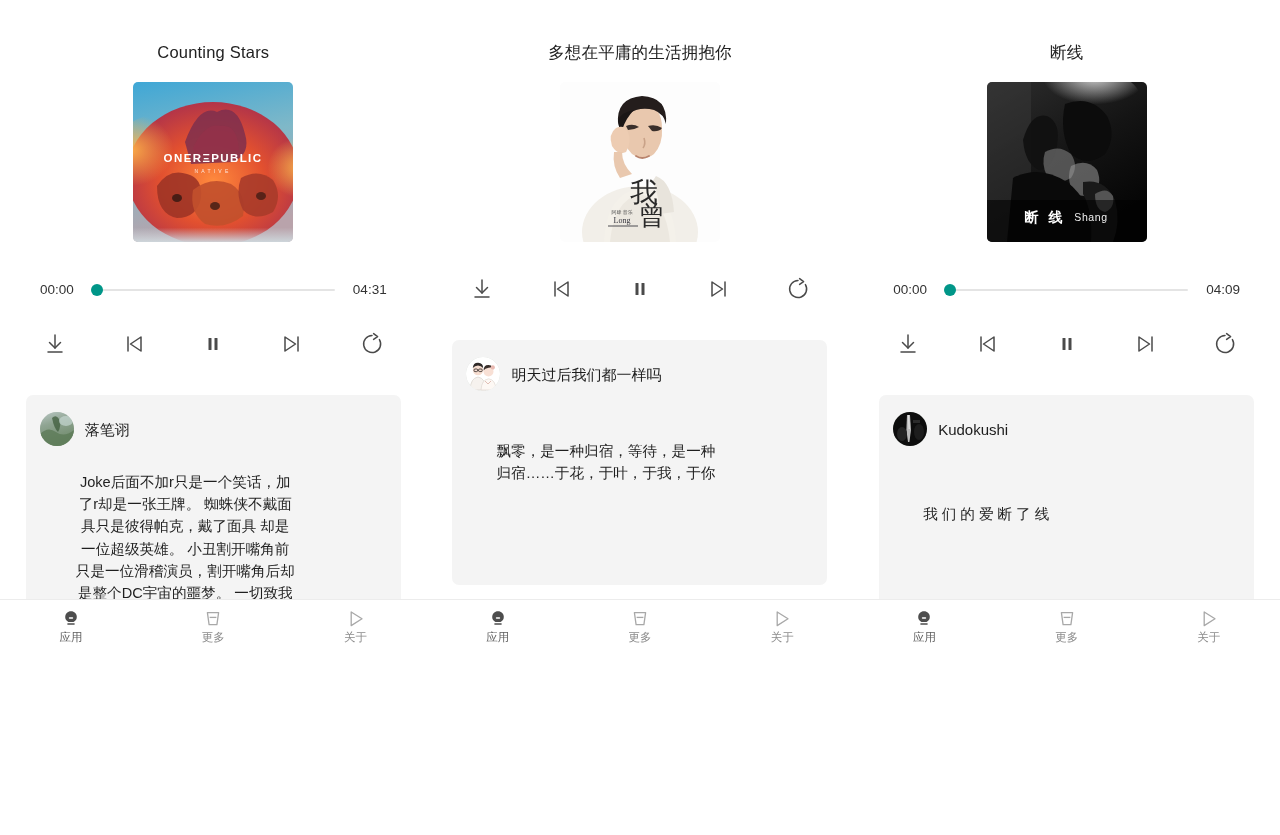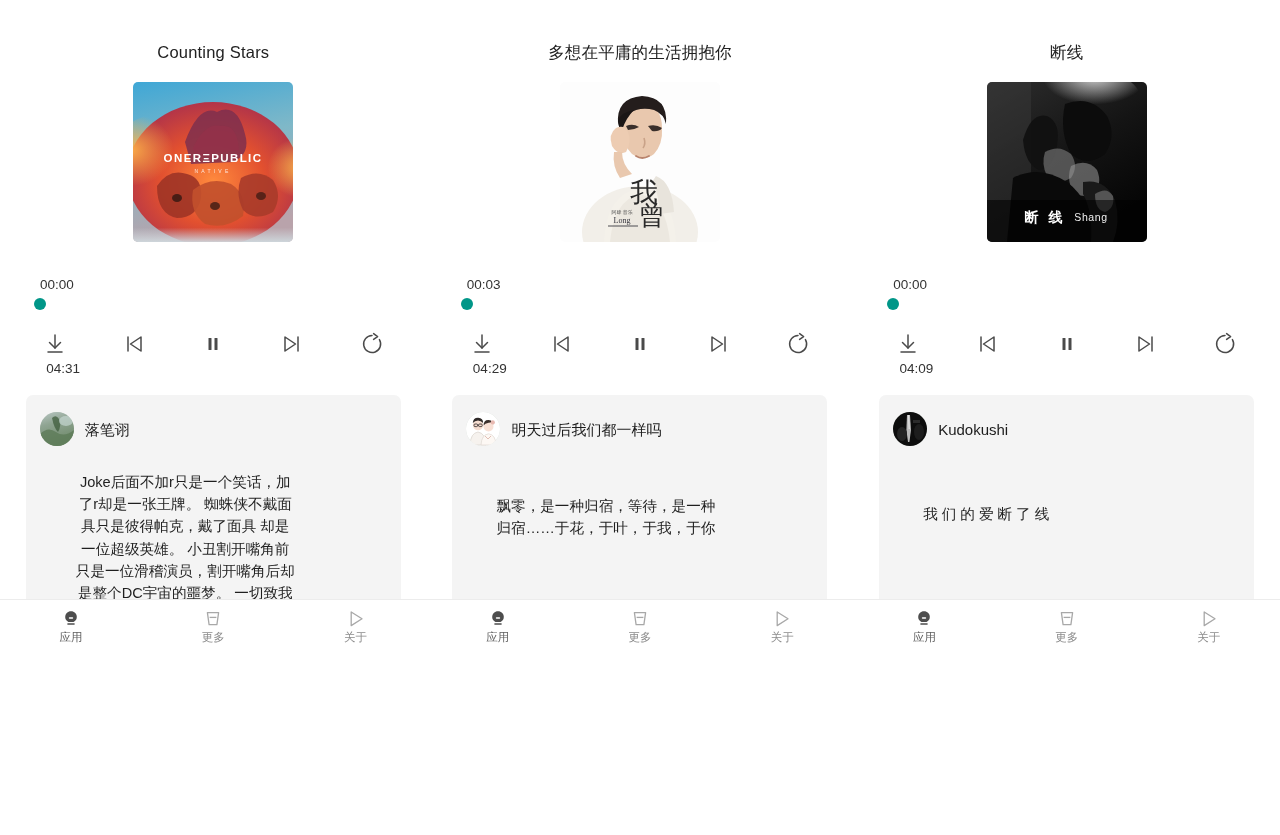--- a/index.html
+++ b/index.html
@@ -54,24 +54,23 @@
     text-decoration: underline;
   }
   .album-art { width: 100%; height: 100%; display: block; }
 
   
   .progress-row {
     margin-top: 35px;
     width: 100%;
     padding: 0 40px;
     display: flex;
-    align-items: flex-start;
+    align-items: flex-end;
     gap: 12px;
     height: 20px;
-    flex-direction: column;
   }
   .time-label {
     font-size: 13.5px;
     color: #333333;
     font-variant-numeric: tabular-nums;
     white-space: nowrap;
   }
   .time-label.start { width: 40px; text-align: left; }
   .time-label.end { width: 40px; text-align: right; margin-top: 45px; }
   .slider {
@@ -362,29 +361,20 @@
           <path d="M54 70 Q52 84 60 96 L72 92 Q62 82 62 70 Z" fill="#e9c8ae"></path>
           <path d="M96 94 Q112 100 114 130 L100 132 Q98 108 92 100 Z" fill="#e8e4dc"></path>
           <text x="84" y="120" text-anchor="middle" font-family="'Liberation Serif',serif" font-size="28" fill="#2a2a2a">我</text>
           <text x="92" y="142" text-anchor="middle" font-family="'Liberation Serif',serif" font-size="26" fill="#2a2a2a">曾</text>
           <text x="62" y="132" text-anchor="middle" font-family="'Liberation Serif',serif" font-size="5" fill="#4a4a4a">阿肆 音乐</text>
           <text x="62" y="141" text-anchor="middle" font-family="'Liberation Serif',serif" font-size="8" fill="#33333c">Long</text>
           <line x1="48" y1="144" x2="78" y2="144" stroke="#3a3a42" stroke-width="0.9"></line>
         </svg>
       </div>
 
-      <div class="progress-row">
-        <span class="time-label start">00:03</span>
-        <div class="slider">
-          <div class="slider-track"></div>
-          <div class="slider-fill" style="width:3%"></div>
-          <div class="slider-thumb" style="left:3%"></div>
-        </div>
-        <span class="time-label end">04:29</span>
-      </div>
 
       <div class="controls">
         <button class="ctrl-btn">
           <svg width="26" height="26" viewBox="0 0 26 26" fill="none" stroke="currentColor" stroke-width="1.5" stroke-linecap="round" stroke-linejoin="round">
             <path d="M13 4 L13 17"></path>
               <path d="M7.5 11.5 L13 17 L18.5 11.5"></path>
               <path d="M6 21 L20 21"></path>
           </svg>
         </button>
         <button class="ctrl-btn">

